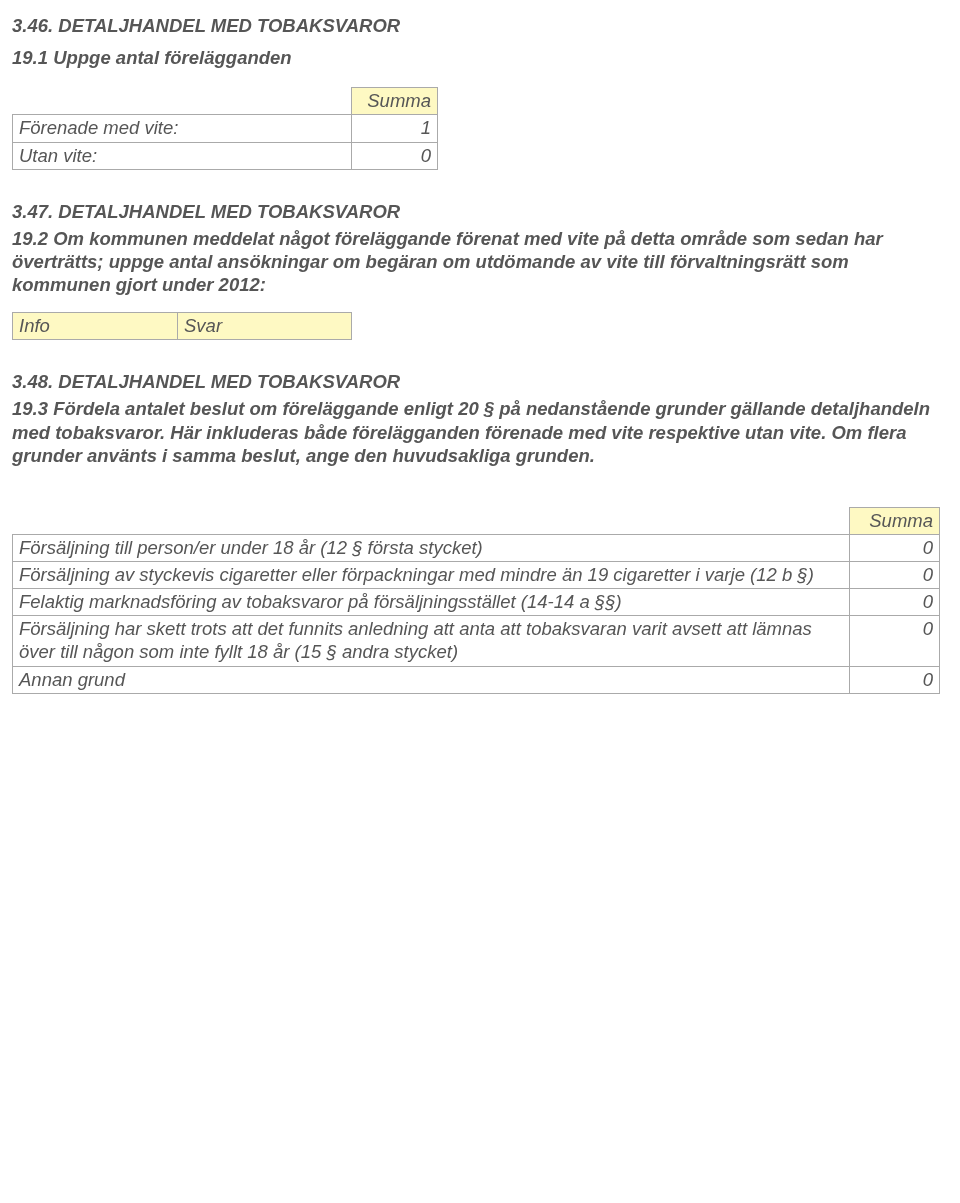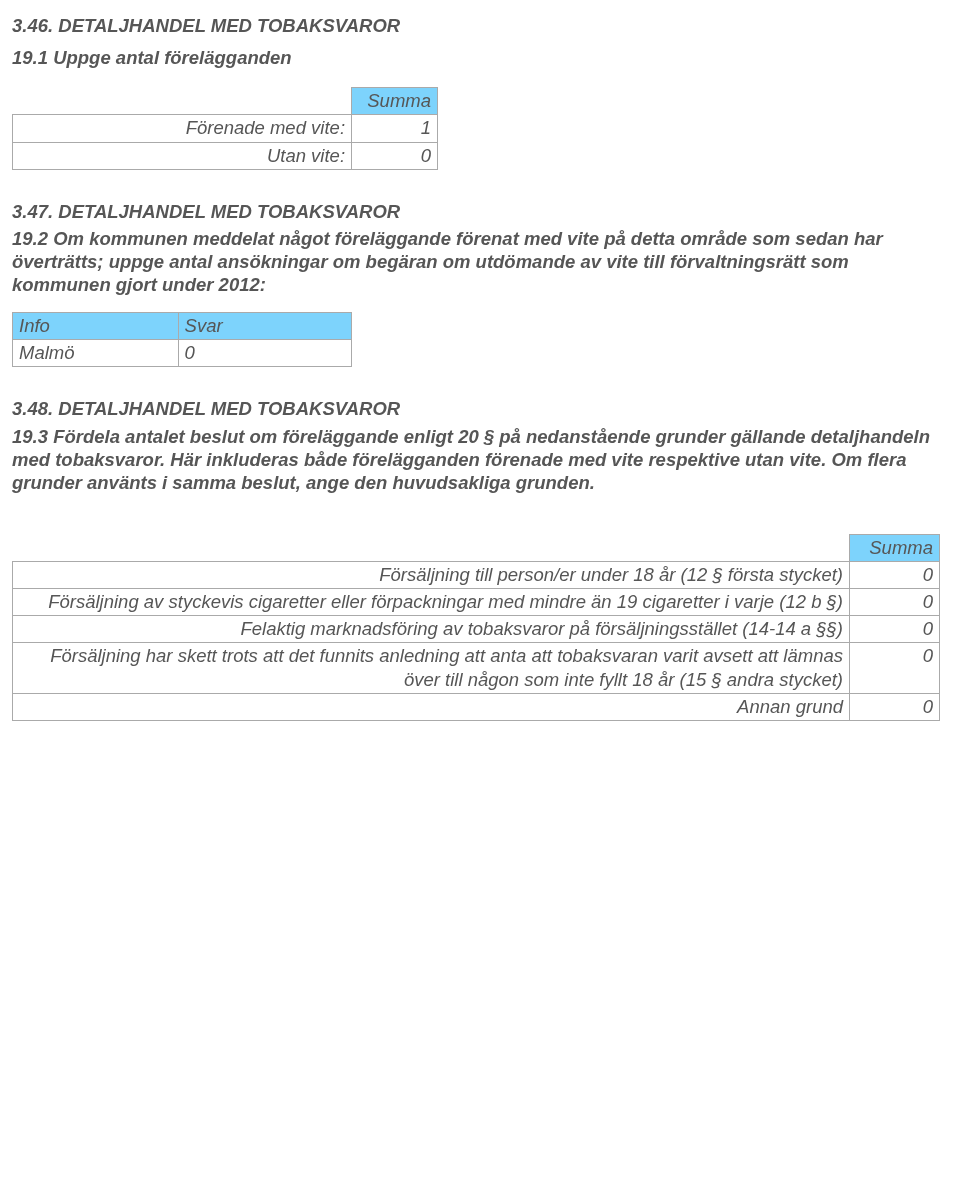--- a/index.html
+++ b/index.html
@@ -46,26 +46,26 @@
   td, th {
     border: 1px solid #aaa;
     padding: 1px 6px 2px 6px;
     font-size: 18.5px;
     font-weight: normal;
     color: #565656;
     vertical-align: top;
     line-height: 1.25;
   }
   th {
-    background: #7dd3fc;
+    background: #fef9c3;
     text-align: left;
   }
   th.right { text-align: right; }
   td.right { text-align: right; }
-  td.label-r { text-align: right; }
+  td.label-r { text-align: left; }
   .sp { height: 24px; }
 </style>
 </head>
 <body>
 
 <div class="heading">3.46. DETALJHANDEL MED TOBAKSVAROR</div>
 <div class="subheading">19.1 Uppge antal förelägganden</div>
 
 <table class="small">
   <tbody>
@@ -85,24 +85,20 @@
   </table>
 
 <div class="heading">3.47. DETALJHANDEL MED TOBAKSVAROR</div>
 <div class="para">19.2 Om kommunen meddelat något föreläggande förenat med vite på detta område som sedan har överträtts; uppge antal ansökningar om begäran om utdömande av vite till förvaltningsrätt som kommunen gjort under 2012:</div>
 
 <table class="info">
   <tbody>
       <tr>
     <th style="width:170px;">Info</th>
     <th style="width:179px;">Svar</th>
-  </tr>
-  <tr>
-    <td>Malmö</td>
-    <td>0</td>
   </tr>
 </tbody>
   </table>
 
 <div class="heading">3.48. DETALJHANDEL MED TOBAKSVAROR</div>
 <div class="para">19.3 Fördela antalet beslut om föreläggande enligt 20 § på nedanstående grunder gällande detaljhandeln med tobaksvaror. Här inkluderas både förelägganden förenade med vite respektive utan vite. Om flera grunder använts i samma beslut, ange den huvudsakliga grunden.</div>
 
 <div class="sp"></div>
 
 <table class="wide">

